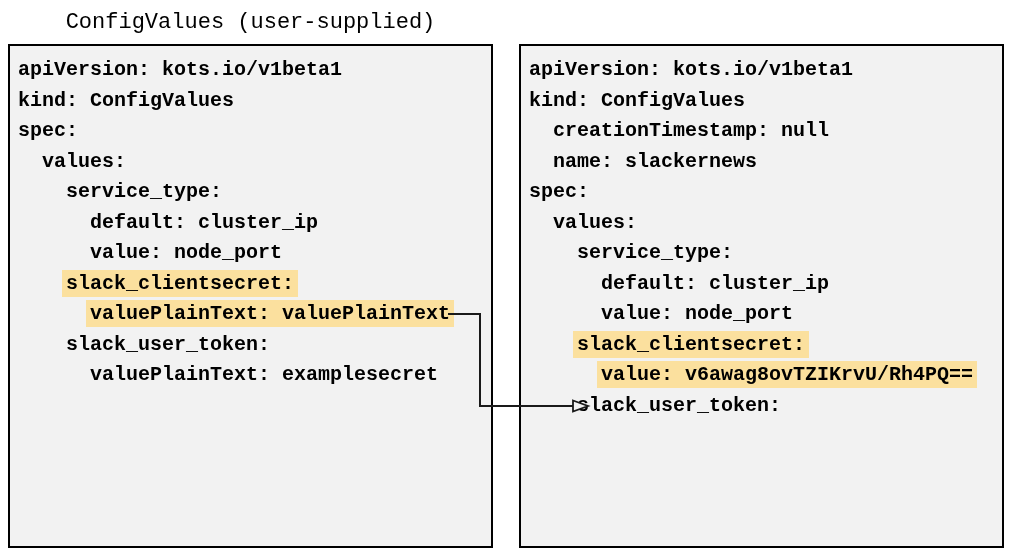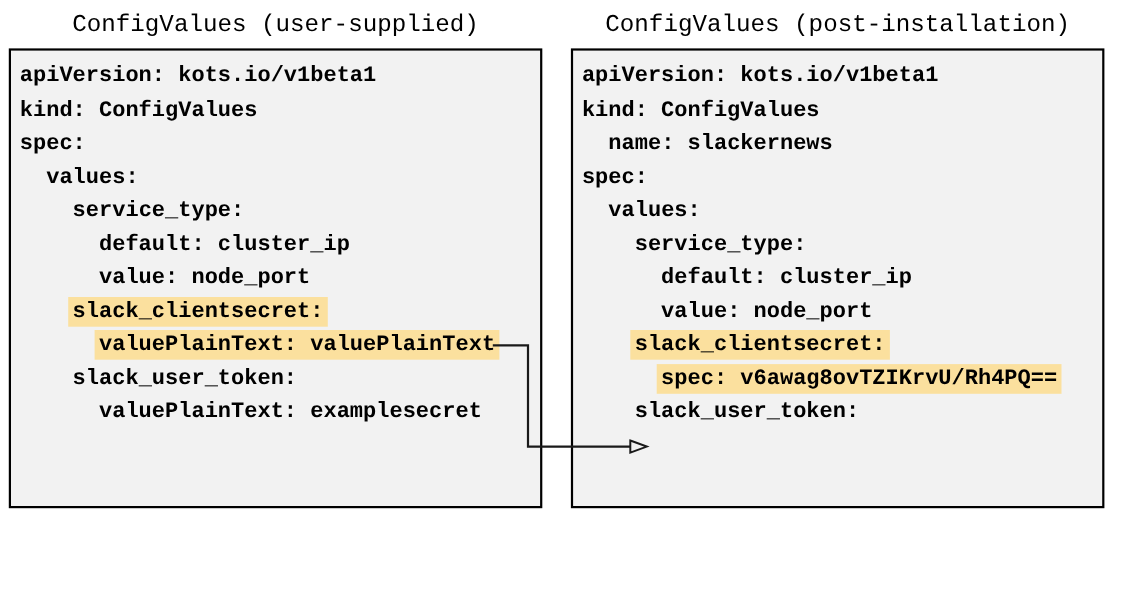--- a/index.html
+++ b/index.html
@@ -24,21 +24,21 @@
     text-align: center;
     letter-spacing: 0;
     white-space: pre;
   }
   .title-left  { left: 8px;   width: 485px; }
   .title-right { left: 519px; width: 485px; }
   .panel {
     position: absolute;
     top: 44px;
     width: 485px;
-    height: 418px;
+    height: 504px;
     box-sizing: border-box;
     border: 2px solid var(--panel-border, #000);
     background: var(--panel-bg, #f2f2f2);
     padding: 9px 0 0 8px;
     font-size: 20px;
     font-weight: bold;
   }
   .panel-left  { left: 8px; }
   .panel-right { left: 519px; }
   .line {
@@ -72,47 +72,47 @@
     stroke-width: 1.8;
   }
 </style>
 </head>
 <body>
 
 <div class="canvas">
 
   <div class="title title-left">ConfigValues (user-supplied)</div>
 
-  <div class="title title-right">ConfigValues (post-installation)</div>
 
   <div class="panel panel-left" id="panel-0">
       <div class="line"><span class="ind"></span><span class="txt">apiVersion: kots.io/v1beta1</span></div>
       <div class="line"><span class="ind"></span><span class="txt">kind: ConfigValues</span></div>
       <div class="line"><span class="ind"></span><span class="txt">spec:</span></div>
       <div class="line"><span class="ind">  </span><span class="txt">values:</span></div>
       <div class="line"><span class="ind">    </span><span class="txt">service_type:</span></div>
       <div class="line"><span class="ind">      </span><span class="txt">default: cluster_ip</span></div>
       <div class="line"><span class="ind">      </span><span class="txt">value: node_port</span></div>
       <div class="line"><span class="ind">    </span><span class="txt hl">slack_clientsecret:</span></div>
       <div class="line"><span class="ind">      </span><span class="txt hl">valuePlainText: valuePlainText</span></div>
       <div class="line"><span class="ind">    </span><span class="txt">slack_user_token:</span></div>
       <div class="line"><span class="ind">      </span><span class="txt">valuePlainText: examplesecret</span></div>
     </div>
 
   <div class="panel panel-right" id="panel-1">
       <div class="line"><span class="ind"></span><span class="txt">apiVersion: kots.io/v1beta1</span></div>
       <div class="line"><span class="ind"></span><span class="txt">kind: ConfigValues</span></div>
+      <div class="line"><span class="ind">  </span><span class="txt">creationTimestamp: null</span></div>
       <div class="line"><span class="ind">  </span><span class="txt">name: slackernews</span></div>
       <div class="line"><span class="ind"></span><span class="txt">spec:</span></div>
       <div class="line"><span class="ind">  </span><span class="txt">values:</span></div>
       <div class="line"><span class="ind">    </span><span class="txt">service_type:</span></div>
       <div class="line"><span class="ind">      </span><span class="txt">default: cluster_ip</span></div>
       <div class="line"><span class="ind">      </span><span class="txt">value: node_port</span></div>
       <div class="line"><span class="ind">    </span><span class="txt hl">slack_clientsecret:</span></div>
-      <div class="line"><span class="ind">      </span><span class="txt hl">spec: v6awag8ovTZIKrvU/Rh4PQ==</span></div>
+      <div class="line"><span class="ind">      </span><span class="txt hl">value: v6awag8ovTZIKrvU/Rh4PQ==</span></div>
       <div class="line"><span class="ind">    </span><span class="txt">slack_user_token:</span></div>
       <div class="line"><span class="ind">      </span></div>
     </div>
 
   <svg class="arrow-overlay" viewBox="0 0 1019 559">
     <path class="arrow-path" d="M448,314 L480,314 L480,406 L573,406"></path>
     <polygon class="arrow-head" points="573,400.5 588,406 573,411.5"></polygon>
   </svg>
 
 </div>

